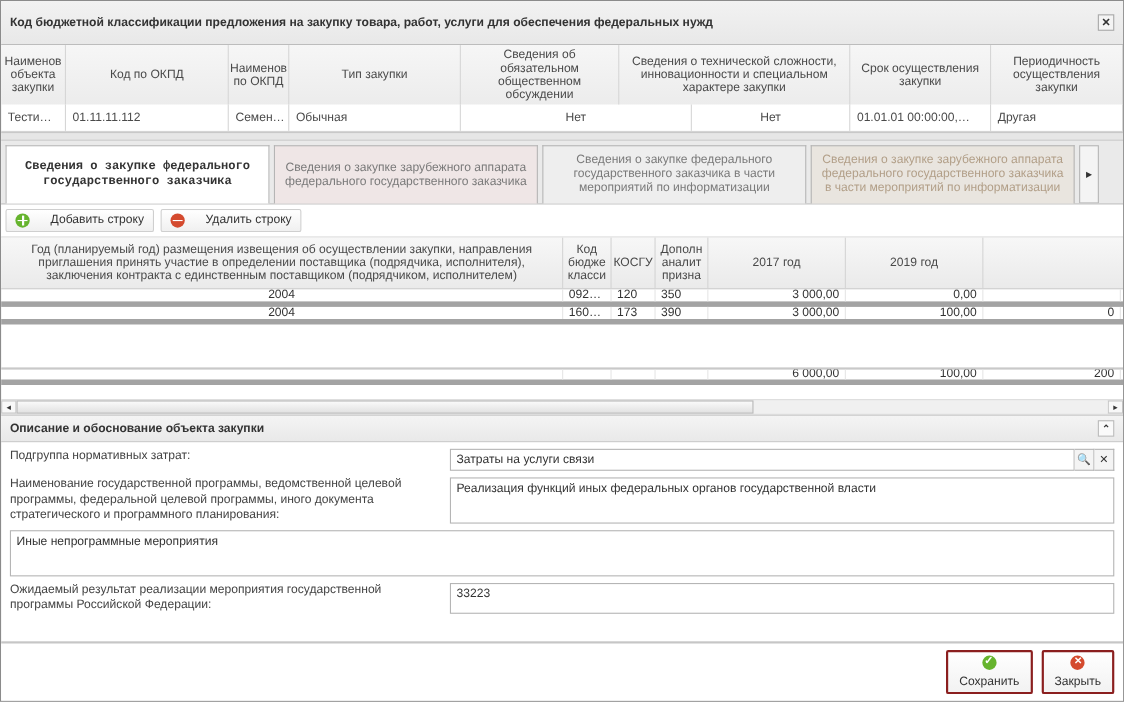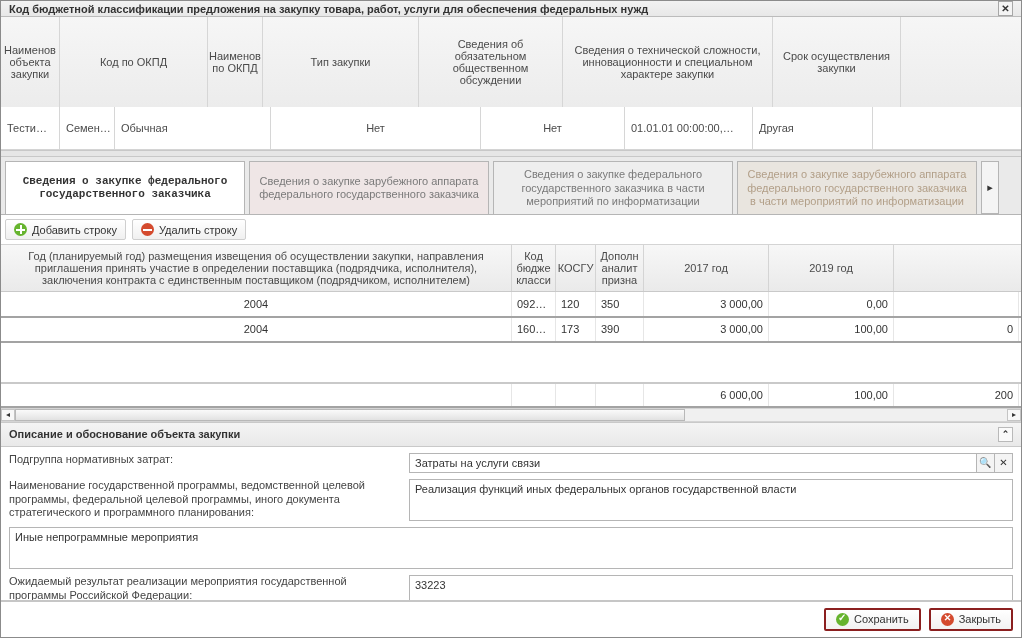--- a/index.html
+++ b/index.html
@@ -1,57 +1,57 @@
 <!DOCTYPE html>
 <html><head>
 <meta charset="utf-8">
 <style>
 * { box-sizing: border-box; margin: 0; padding: 0; }
 body { font-family: Arial, sans-serif; font-size: 11px; background: #fff; color: #333; width: 1022px; height: 638px; overflow: hidden; display: flex; flex-direction: column; border: 1px solid #8b8b8b; }
-.titlebar { background: linear-gradient(#f2f2f2,#e8e8e8); border-bottom: 1px solid #bcbcbc; padding: 0 8px; display: flex; justify-content: space-between; align-items: center; font-weight: bold; }
+.titlebar { background: linear-gradient(#f2f2f2,#e8e8e8); border-bottom: 1px solid #bcbcbc; padding: 12px 8px; display: flex; justify-content: space-between; align-items: center; font-weight: bold; }
 .close-x { width: 15px; height: 15px; border:1px solid #a7a7a7; background:#f4f4f4; display:flex; align-items:center; justify-content:center; font-size:10px; cursor:pointer; }
 .hdr-table { border-bottom: 1px solid #d4d4d4; }
 .hdr-row { display:flex; }
 .hdr-row.labels { background: linear-gradient(#f6f6f6,#ececec); }
-.hdr-cell { border-right:1px solid #d6d6d6; padding:21px 6px; display:flex; align-items:center; justify-content:center; text-align:center; color:#4a4a4a; }
+.hdr-cell { border-right:1px solid #d6d6d6; padding:3px 6px; display:flex; align-items:center; justify-content:center; text-align:center; color:#4a4a4a; }
 .hdr-row.vals .hdr-cell { justify-content:flex-start; height:24px; }
 .hc0{width:59px}.hc1{width:148px}.hc2{width:55px}.hc3{width:156px}.hc4{width:210px}.hc5{width:144px}.hc6{width:128px}.hc7{width:120px}
 .splitter-top { height:8px; background:#e6e6e6; border-bottom:1px solid #c8c8c8; border-top:1px solid #c8c8c8; }
 .tabs-wrap { display:flex; align-items:stretch; background:#eaeaea; border-bottom:1px solid #b5b5b5; padding:4px 2px 0; }
 .tab { flex:0 0 240px; border:1px solid #b5b5b5; border-bottom:none; background:#eee; margin:0 2px; padding:6px 8px; text-align:center; color:#7a7a7a; font-size:11px; line-height:1.2; display:flex; align-items:center; justify-content:center; }
 .tab.active { background:#fff; color:#333; font-weight:bold;font-family:Liberation Mono, monospace; }
 .tab.dis1 { background:#efe6e6; }
 .tab.dis2 { background:#e9e5df; color:#b29f88; }
 .tab-nav { width:18px; border:1px solid #b5b5b5; background:#f4f4f4; display:flex; align-items:center; justify-content:center; margin:0 2px; cursor:pointer; }
 .toolbar { display:flex; gap:6px; padding:4px; border-bottom:1px solid #d4d4d4; background:#fff;}
-.tbtn { border:1px solid #cfcfcf; background:linear-gradient(#fff,#f0f0f0); padding:3px 8px; display:flex; align-items:center; gap:5px; cursor:pointer; border-radius:2px; }
+.tbtn { border:1px solid #cfcfcf; background:linear-gradient(#fff,#f0f0f0); padding:3px 8px; display:flex; align-items:center; gap:19px; cursor:pointer; border-radius:2px; }
 .ic-add{width:13px;height:13px;border-radius:50%;background:#66b42e;position:relative}.ic-add:before,.ic-add:after{content:"";position:absolute;background:#fff}.ic-add:before{left:6px;top:2px;width:1.6px;height:9px}.ic-add:after{top:6px;left:2px;height:1.6px;width:9px}
 .ic-del{width:13px;height:13px;border-radius:50%;background:#d44a2e;position:relative}.ic-del:before{content:"";position:absolute;background:#fff;top:6px;left:2px;height:1.6px;width:9px}
 .grid2-head { display:flex; background:linear-gradient(#f7f7f7,#eaeaea); border-bottom:1px solid #c9c9c9; }
 .gh { border-right:1px solid #d4d4d4; padding:5px 4px; text-align:center; display:flex; align-items:center; justify-content:center; color:#4a4a4a; }
 .g0{width:511px}.g1{width:44px}.g2{width:40px}.g3{width:48px}.g4{width:125px}.g5{width:125px}.g6{width:125px}
-.grid-row{display:flex;border-bottom:2px solid #a3a3a3;height:28px;}
+.grid-row{display:flex;border-bottom:5px solid #a3a3a3;height:16px;}
 .gc{border-right:1px solid #e6e6e6;padding:3px 5px;white-space:nowrap;overflow:hidden;text-overflow:ellipsis;display:flex;align-items:center;}
 .num{justify-content:flex-end;}
 .cent{justify-content:center;}
 .totals{border-top:2px solid #c9c9c9; font-weight:normal; background:#fff;margin-top:39px;}
 .h-scroll{height:14px;background:#f0f0f0;border-top:1px solid #d4d4d4;border-bottom:1px solid #d4d4d4;position:relative;display:flex;align-items:center;}
 .h-scroll .arrow{width:14px;height:12px;border:1px solid #c4c4c4;background:#f8f8f8;display:flex;align-items:center;justify-content:center;font-size:8px;cursor:pointer;}
 .h-scroll .track{flex:1;height:12px;background:#f0f0f0;position:relative;}
 .h-scroll .thumb{position:absolute;left:0;top:0;height:100%;width:670px;background:linear-gradient(#fafafa,#e2e2e2);border:1px solid #b8b8b8;}
 .section-hdr{background:linear-gradient(#f4f4f4,#e9e9e9);border-top:1px solid #c9c9c9;border-bottom:1px solid #c9c9c9;padding:4px 8px;font-weight:bold;display:flex;justify-content:space-between;align-items:center;}
 .chev{width:15px;height:15px;border:1px solid #b9b9b9;background:#fafafa;display:flex;align-items:center;justify-content:center;font-size:9px;cursor:pointer;}
 .form{padding:6px 8px;overflow:hidden;}
 .frow{display:flex;margin-bottom:6px;}
 .flabel{width:400px;padding-right:10px;color:#444;line-height:1.25;}
 .fval{flex:1;display:flex;}
 .inp{flex:1;border:1px solid #b5b5b5;padding:3px 5px;background:#fff;min-height:20px;}
 .inp-btn{width:18px;border:1px solid #b5b5b5;border-left:none;background:#f4f4f4;display:flex;align-items:center;justify-content:center;cursor:pointer;font-size:10px;}
 .bottombar{border-top:2px solid #c6c6c6;padding:6px 8px;display:flex;justify-content:flex-end;gap:8px;background:#fff;}
-.bbtn{border:2px solid #8b1f1f;background:linear-gradient(#fff,#f2f2f2);padding:3px 10px;display:flex;align-items:center;gap:5px;cursor:pointer;border-radius:2px;}
+.bbtn{border:2px solid #8b1f1f;background:linear-gradient(#fff,#f2f2f2);padding:3px 10px;display:flex;align-items:center;gap:5px;cursor:pointer;border-radius:2px;flex-direction:column;}
 .ic-ok{width:13px;height:13px;border-radius:50%;background:#66b42e;position:relative}.ic-ok:before{content:"✓";position:absolute;color:#fff;font-size:10px;left:2px;top:-1px;font-weight:bold}
 .ic-no{width:13px;height:13px;border-radius:50%;background:#d44a2e;position:relative}.ic-no:before{content:"✕";position:absolute;color:#fff;font-size:9px;left:3px;top:0;font-weight:bold}
 .spacer{flex:1;}
 </style>
 </head>
 <body>
 
 <div class="titlebar">
   <span>Код бюджетной классификации предложения на закупку товара, работ, услуги для обеспечения федеральных нужд</span>
   <div class="close-x">✕</div>
@@ -59,23 +59,25 @@
 
 <div class="hdr-table">
   <div class="hdr-row labels">
     <div class="hdr-cell hc0">Наименов объекта закупки</div>
     <div class="hdr-cell hc1">Код по ОКПД</div>
     <div class="hdr-cell hc2">Наименов по ОКПД</div>
     <div class="hdr-cell hc3">Тип закупки</div>
     <div class="hdr-cell hc5">Сведения об обязательном общественном обсуждении</div>
     <div class="hdr-cell hc4">Сведения о технической сложности, инновационности и специальном характере закупки</div>
     <div class="hdr-cell hc6">Срок осуществления закупки</div>
+    <div class="hdr-cell hc7">Периодичность осуществления закупки</div>
   </div>
   <div class="hdr-row vals">
     <div class="hdr-cell hc0">Тести…</div>
+    <div class="hdr-cell hc1">01.11.11.112</div>
     <div class="hdr-cell hc2">Семен…</div>
     <div class="hdr-cell hc3">Обычная</div>
     <div class="hdr-cell hc4" style="justify-content:center">Нет</div>
     <div class="hdr-cell hc5" style="justify-content:center">Нет</div>
     <div class="hdr-cell hc6">01.01.01 00:00:00,…</div>
     <div class="hdr-cell hc7">Другая</div>
   </div>
 </div>
 
 <div class="splitter-top"></div>

